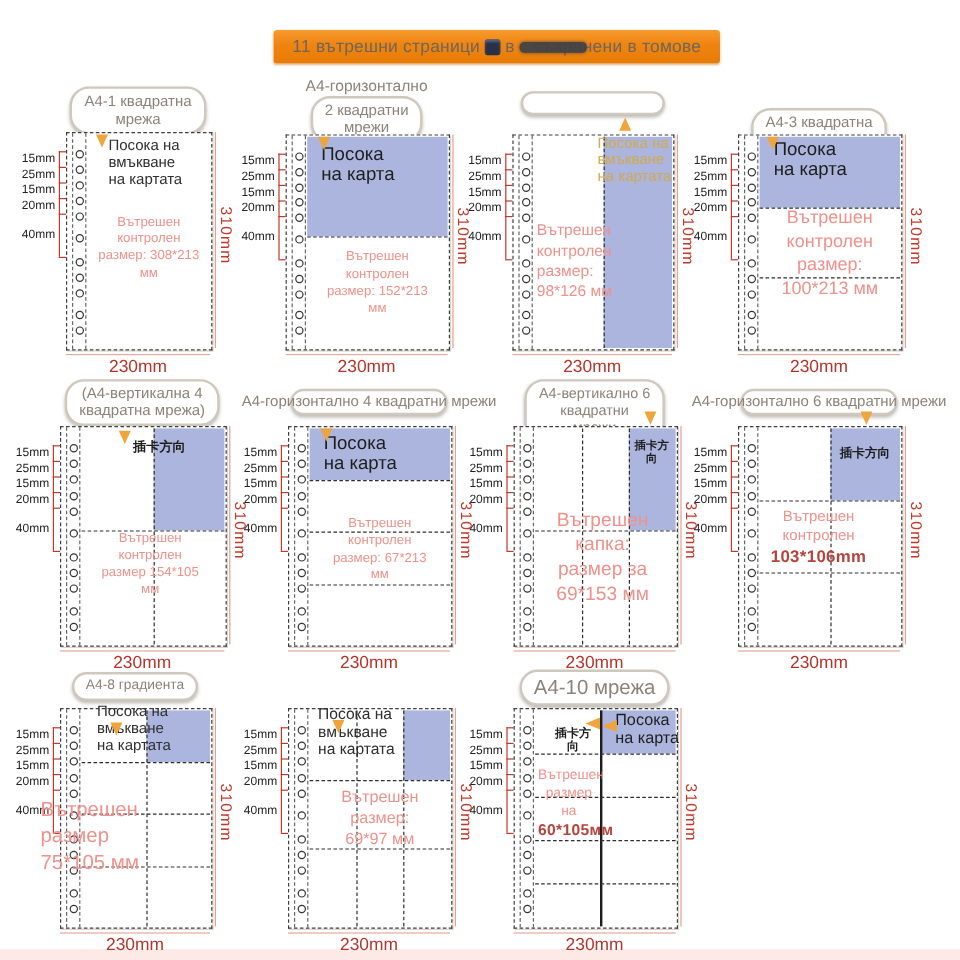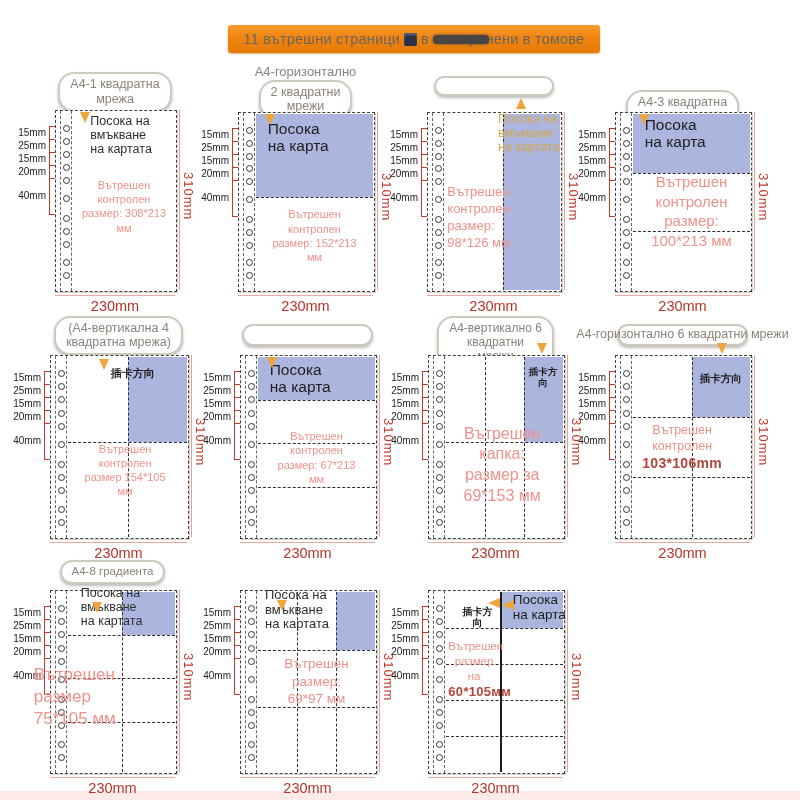--- a/index.html
+++ b/index.html
@@ -343,20 +343,21 @@
       </div>
       <div class="hdim-line" style="left: 187px; top: 37px; height: 182px;"></div>
       <div class="hdim" style="left: 189px; top: 100px;">310mm</div>
       <div class="wdim-line" style="left: 46px; top: 224px; width: 137px;"></div>
       <div class="wdim" style="left: 46px; top: 227px; width: 137px;">230mm</div>
     </div>
     <div class="diagram" style="left: 194px; top: 322px; width: 205px; height: 251px;">
       <div class="titlewrap" style="left: 22px; top: 0px; width: 183px; height: 33px;">
         <div class="tover">
           <div class="pillbg"></div>
+          <div class="ttext">A4-горизонтално 4 квадратни мрежи</div>
         </div>
       </div>
       <div class="bracket" style="left: 40px; top: 49px; height: 88px;"></div>
       <div class="tick" style="left: 40px; top: 49px; width: 15px;"></div>
       <div class="tick" style="left: 40px; top: 62px; width: 15px;"></div>
       <div class="tick" style="left: 40px; top: 75px; width: 15px;"></div>
       <div class="tick" style="left: 40px; top: 88px; width: 15px;"></div>
       <div class="tick" style="left: 40px; top: 101px; width: 15px;"></div>
       <div class="tick" style="left: 40px; top: 137px; width: 15px;"></div>
       <div class="dlabel" style="top: 50px;">15mm</div>
@@ -612,20 +613,25 @@
             <div class="tline">69*97 мм</div>
           </div>
         </div>
       </div>
       <div class="hdim-line" style="left: 185px; top: 30px; height: 182px;"></div>
       <div class="hdim" style="left: 187px; top: 93px;">310mm</div>
       <div class="wdim-line" style="left: 46px; top: 217px; width: 135px;"></div>
       <div class="wdim" style="left: 46px; top: 220px; width: 135px;">230mm</div>
     </div>
     <div class="diagram" style="left: 382px; top: 558px; width: 205px; height: 250px;">
+      <div class="titlewrap" style="left: 22px; top: 0px; width: 183px; height: 32px;">
+        <div class="pill" style="font-size: 17px;">
+          <div class="tline">A4-10 мрежа</div>
+        </div>
+      </div>
       <div class="bracket" style="left: 40px; top: 48px; height: 88px;"></div>
       <div class="tick" style="left: 40px; top: 48px; width: 15px;"></div>
       <div class="tick" style="left: 40px; top: 61px; width: 15px;"></div>
       <div class="tick" style="left: 40px; top: 74px; width: 15px;"></div>
       <div class="tick" style="left: 40px; top: 87px; width: 15px;"></div>
       <div class="tick" style="left: 40px; top: 100px; width: 15px;"></div>
       <div class="tick" style="left: 40px; top: 136px; width: 15px;"></div>
       <div class="dlabel" style="top: 49px;">15mm</div>
       <div class="dlabel" style="top: 62px;">25mm</div>
       <div class="dlabel" style="top: 75px;">15mm</div>

